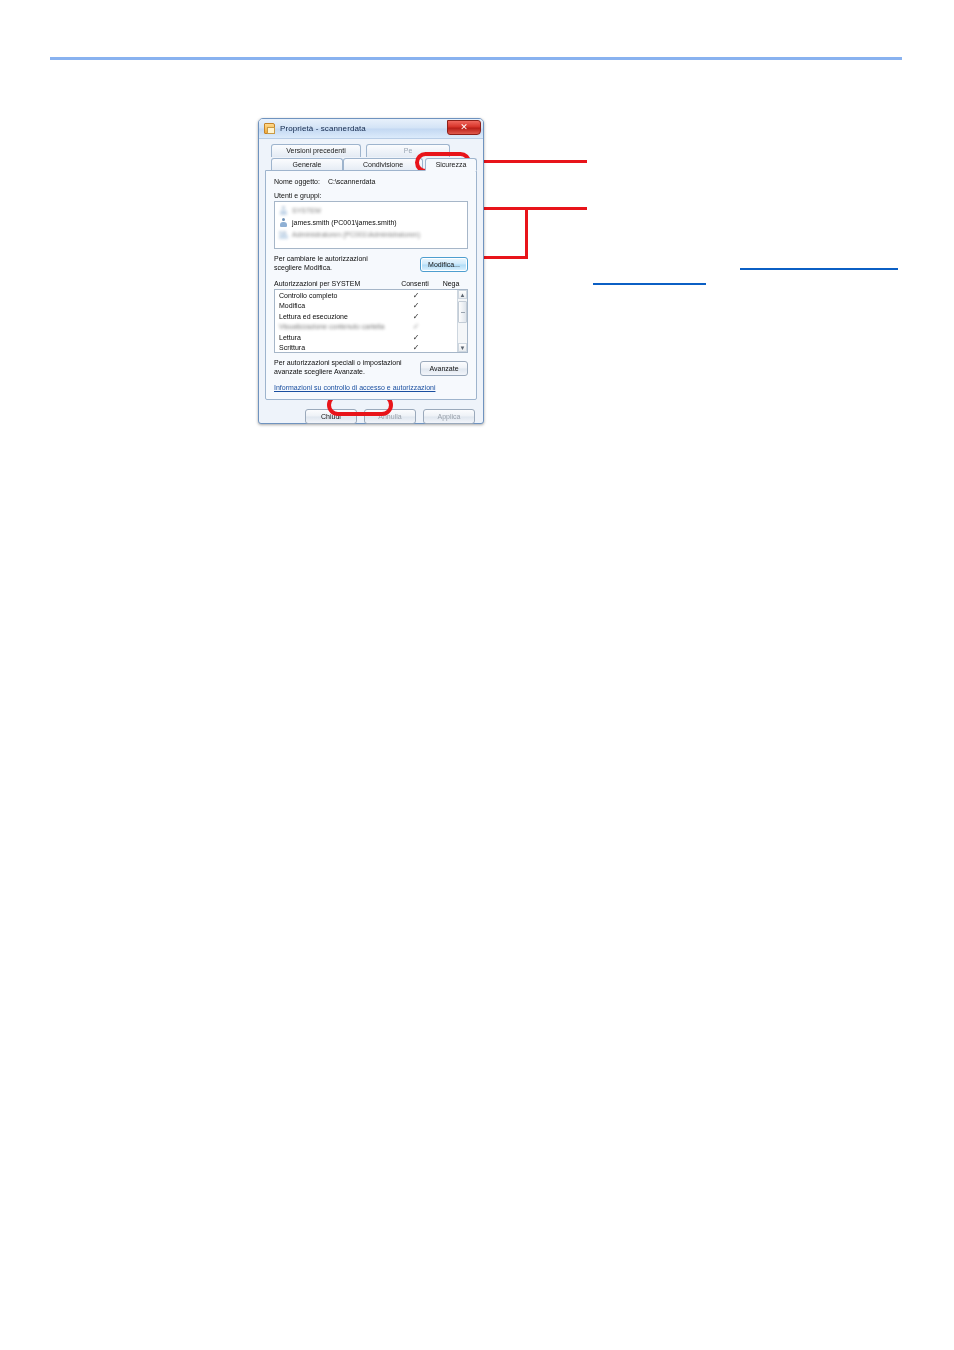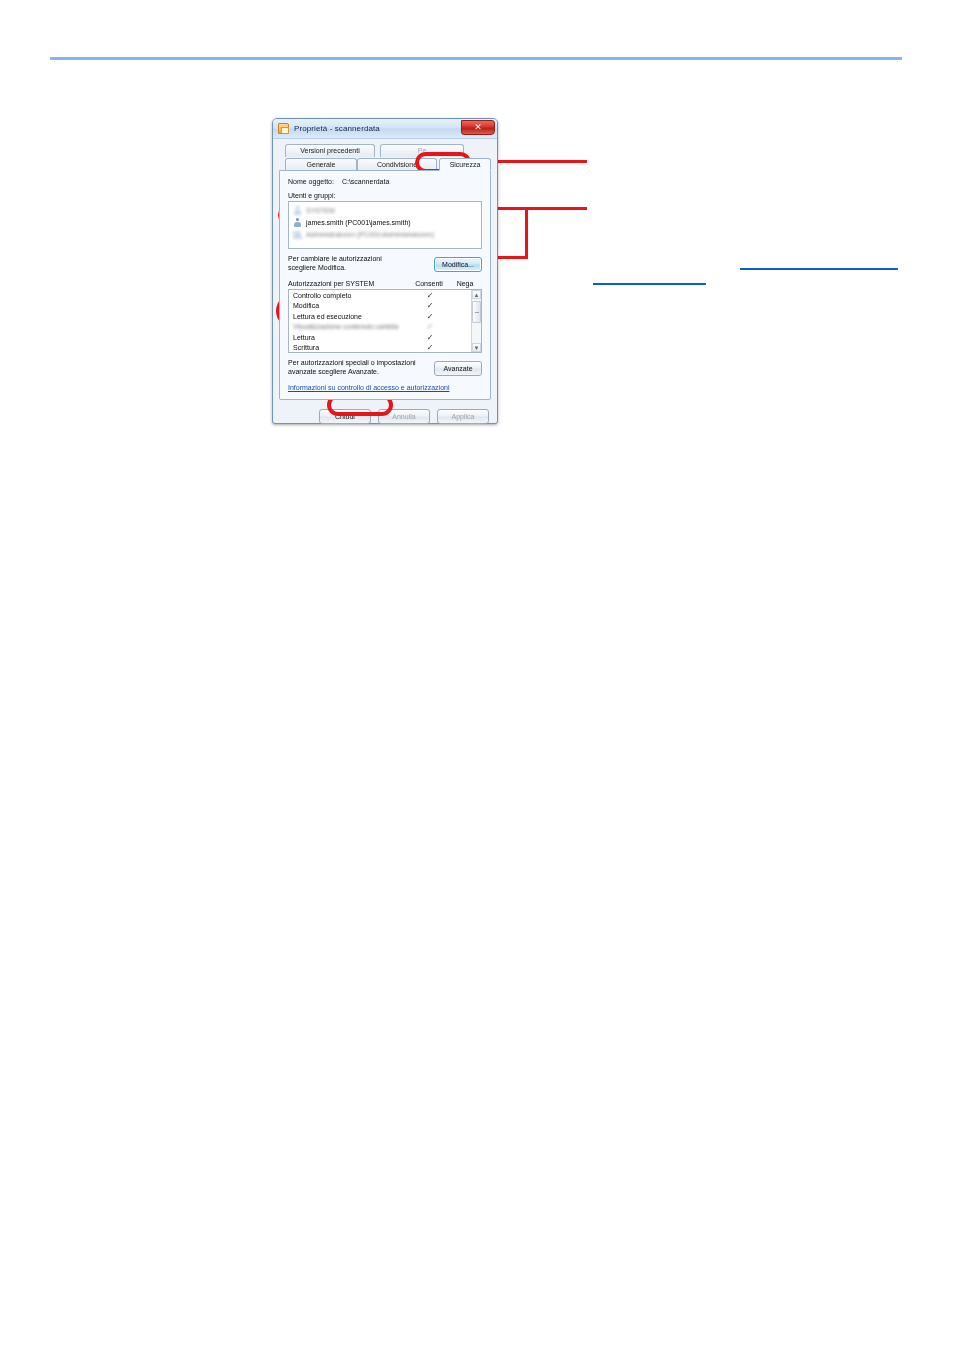--- a/index.html
+++ b/index.html
@@ -45,21 +45,21 @@
   }
   #ring-tab      { left: 415px; top: 152px; width: 56px;  height: 21px; border-radius: 11px;}
   #ring-user     { left: 278px; top: 205px; width: 148px; height: 20px; border-radius: 10px;}
   #ring-modifica { left: 402px; top: 249px; width: 72px;  height: 22px; border-radius: 11px;}
   #ring-perms    { left: 276px; top: 294px; width: 152px; height: 34px; border-radius: 17px;}
   #ring-chiudi   { left: 327px; top: 394px; width: 66px;  height: 22px; border-radius: 11px;}
 
   
   #dialog {
     position: absolute;
-    left: 272px; top: 118px;
+    left: 258px; top: 118px;
     width: 226px; height: 306px;
     background: #eef3fa;
     border: 1px solid #6f93bf;
     border-radius: 5px 5px 3px 3px;
     box-shadow: 0 1px 3px rgba(0,0,0,.35);
     font-size: 7px;
     color: #0b0b0b;
   }
   #titlebar {
     height: 20px;

